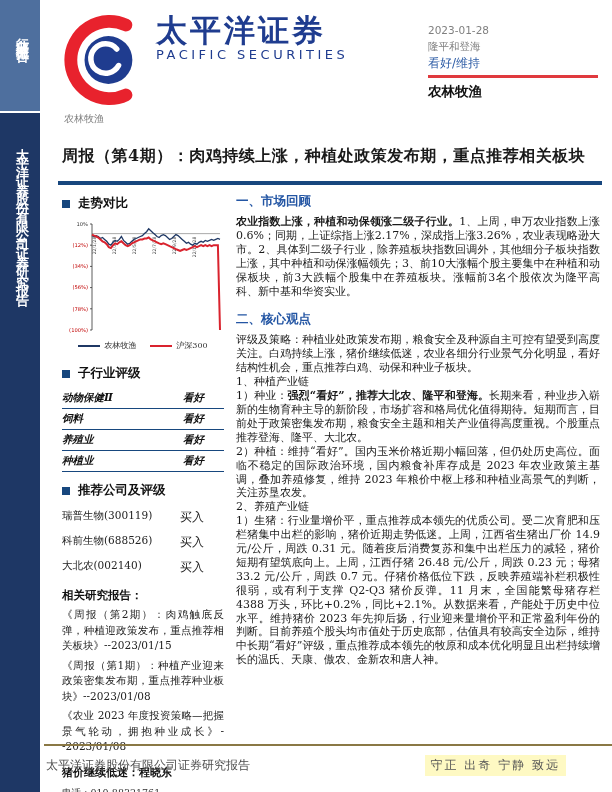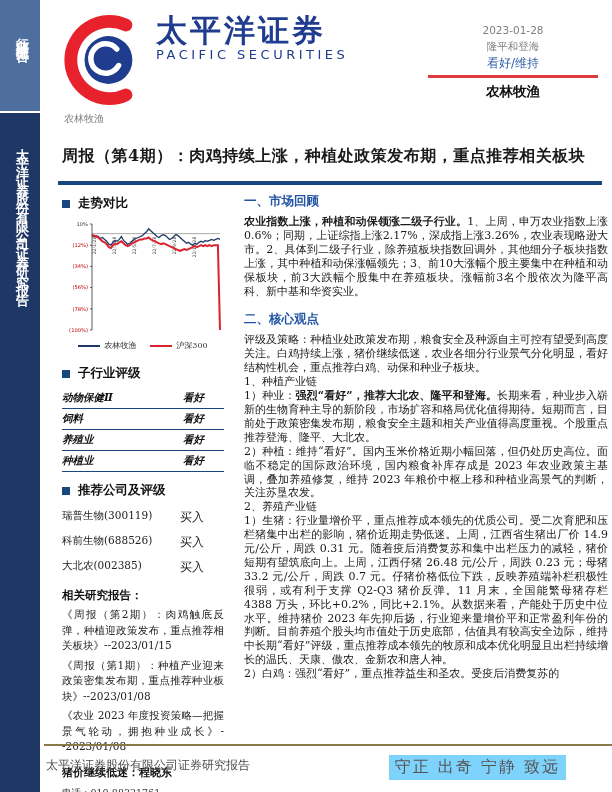--- a/index.html
+++ b/index.html
@@ -11,33 +11,33 @@
   .vtext{writing-mode:vertical-rl;color:#fff;font-family:"DejaVu Serif",serif;}
   .vtext-top{position:absolute;left:13px;top:28px;font-size:13px;letter-spacing:2px;font-weight:bold;}
   .vtext-bottom{position:absolute;left:13px;top:138px;font-size:13px;letter-spacing:9px;font-weight:bold;}
   
   .logo-wrap{position:absolute;left:56px;top:14px;display:flex;align-items:flex-start;}
   .logo-text{margin-left:8px;}
   .logo-cn{font-size:31px;font-weight:bold;color:#1f3c8f;letter-spacing:3px;
            font-family:"DejaVu Sans",sans-serif;line-height:1.05;}
   .logo-en{font-size:13px;color:#1f3c8f;letter-spacing:3.5px;
            font-family:"DejaVu Sans",sans-serif;}
-  .hdr-right{position:absolute;right:14px;top:22px;width:170px;text-align:center;
+  .hdr-right{position:absolute;right:14px;top:22px;width:170px;text-align:left;
              font-family:"DejaVu Sans",sans-serif;}
   .hdr-date,.hdr-type{font-size:10.5px;color:#808080;line-height:16px;}
   .hdr-rating{font-size:12px;color:#2e5da6;line-height:18px;}
   .hdr-redline{height:3px;background:#e03a3e;margin:3px 0 4px 0;}
   .hdr-industry{font-size:13.5px;color:#111;font-weight:bold;line-height:18px;}
   .category-small{position:absolute;left:64px;top:112px;font-size:10px;color:#7f7f7f;}
   .page-title{position:absolute;left:62px;top:146px;width:538px;font-size:16px;
               font-weight:bold;color:#1a1a1a;letter-spacing:.5px;}
   .title-rule{position:absolute;left:58px;top:181px;width:544px;height:4px;background:#17477e;}
   
   .leftcol{position:absolute;left:62px;top:193px;width:162px;}
-  .rightcol{position:absolute;left:244px;top:193px;width:364px;}
+  .rightcol{position:absolute;left:236px;top:193px;width:364px;}
   .sec-head{display:flex;align-items:center;margin:2px 0 6px 0;}
   .sq{width:8px;height:8px;background:#17477e;margin-right:8px;flex:0 0 auto;}
   .sec-head span{font-size:12.5px;font-weight:bold;color:#111;}
   
   .chart-box{margin:4px 0 2px 0;}
   .legend{display:flex;justify-content:center;gap:14px;margin-top:2px;}
   .legend-item{display:flex;align-items:center;font-size:8px;color:#333;}
   .legend-swatch{display:inline-block;width:22px;height:2px;margin-right:4px;}
   
   .rating-table{margin:4px 0 10px 0;}
@@ -58,22 +58,22 @@
   .analyst-name{font-size:11px;font-weight:bold;color:#111;margin-bottom:7px;}
   .analyst-line{font-size:9.5px;color:#333;margin-bottom:7px;font-family:"DejaVu Serif",serif;}
   
   .r-sec-title{font-size:12.5px;font-weight:bold;color:#2456a4;margin:0 0 5px 0;}
   .r-sec-title.second{margin-top:13px;}
   .para{font-size:11px;line-height:13.9px;text-align:justify;color:#1a1a1a;}
   .para b{font-weight:bold;}
   
   .footer-goldline{position:absolute;left:44px;top:744px;width:568px;height:2px;background:#8a7845;}
   .footer-disclaimer{position:absolute;left:46px;top:757px;font-size:12px;color:#4d4d4d;}
-  .footer-motto{position:absolute;right:46px;top:755px;font-size:16px;color:#555;
-                background:#7dd3fc;padding:2px 6px;letter-spacing:2px;}
+  .footer-motto{position:absolute;right:46px;top:755px;font-size:12px;color:#555;
+                background:#fef9c3;padding:2px 6px;letter-spacing:2px;}
 </style>
 </head>
 <body>
 
 <div id="page">
 
   <div class="sidebar-top"></div>
   <div class="sidebar-bottom"></div>
   <div class="vtext vtext-top">行业研究报告</div>
   <div class="vtext vtext-bottom">太平洋证券股份有限公司证券研究报告</div>
@@ -173,21 +173,21 @@
     <div class="company-list" id="company-list">
         <div class="company-row">
           <span class="cname">瑞普生物(300119)</span>
           <span class="cval">买入</span>
         </div>
         <div class="company-row">
           <span class="cname">科前生物(688526)</span>
           <span class="cval">买入</span>
         </div>
         <div class="company-row">
-          <span class="cname">大北农(002385)</span>
+          <span class="cname">大北农(002140)</span>
           <span class="cval">买入</span>
         </div>
       </div>
 
     <div class="reports-title">相关研究报告：</div>
     <div id="report-list">
         <div class="report-item">《周报（第2期）：肉鸡触底反弹，种植迎政策发布，重点推荐相关板块》--2023/01/15</div>
         <div class="report-item">《周报（第1期）：种植产业迎来政策密集发布期，重点推荐种业板块》--2023/01/08</div>
         <div class="report-item">《农业 2023 年度投资策略—把握景气轮动，拥抱种业成长》--2023/01/08</div>
       </div>
@@ -202,20 +202,19 @@
   <div class="rightcol" id="main-sections">
       <div class="r-sec-title">一、市场回顾</div>
       <div class="para"><b>农业指数上涨，种植和动保领涨二级子行业。</b><span>1、上周，申万农业指数上涨0.6%；同期，上证综指上涨2.17%，深成指上涨3.26%，农业表现略逊大市。2、具体到二级子行业，除养殖板块指数回调外，其他细分子板块指数上涨，其中种植和动保涨幅领先；3、前10大涨幅个股主要集中在种植和动保板块，前3大跌幅个股集中在养殖板块。涨幅前3名个股依次为隆平高科、新中基和华资实业。</span></div>
       <div class="r-sec-title second">二、核心观点</div>
       <div class="para"><span>评级及策略：种植业处政策发布期，粮食安全及种源自主可控有望受到高度关注。白鸡持续上涨，猪价继续低迷，农业各细分行业景气分化明显，看好结构性机会，重点推荐白鸡、动保和种业子板块。</span></div>
       <div class="para"><span>1、种植产业链</span></div>
       <div class="para"><span>1）种业：</span><b>强烈“看好”，推荐大北农、隆平和登海。</b><span>长期来看，种业步入崭新的生物育种主导的新阶段，市场扩容和格局优化值得期待。短期而言，目前处于政策密集发布期，粮食安全主题和相关产业值得高度重视。个股重点推荐登海、隆平、大北农。</span></div>
       <div class="para"><span>2）种植：维持“看好”。国内玉米价格近期小幅回落，但仍处历史高位。面临不稳定的国际政治环境，国内粮食补库存成是 2023 年农业政策主基调，叠加养殖修复，维持 2023 年粮价中枢上移和种植业高景气的判断，关注苏垦农发。</span></div>
       <div class="para"><span>2、养殖产业链</span></div>
       <div class="para"><span>1）生猪：行业量增价平，重点推荐成本领先的优质公司。受二次育肥和压栏猪集中出栏的影响，猪价近期走势低迷。上周，江西省生猪出厂价 14.9 元/公斤，周跌 0.31 元。随着疫后消费复苏和集中出栏压力的减轻，猪价短期有望筑底向上。上周，江西仔猪 26.48 元/公斤，周跌 0.23 元；母猪 33.2 元/公斤，周跌 0.7 元。仔猪价格低位下跌，反映养殖端补栏积极性很弱，或有利于支撑 Q2-Q3 猪价反弹。11 月末，全国能繁母猪存栏 4388 万头，环比+0.2%，同比+2.1%。从数据来看，产能处于历史中位水平。维持猪价 2023 年先抑后扬，行业迎来量增价平和正常盈利年份的判断。目前养殖个股头均市值处于历史底部，估值具有较高安全边际，维持中长期“看好”评级，重点推荐成本领先的牧原和成本优化明显且出栏持续增长的温氏、天康、傲农、金新农和唐人神。</span></div>
-      <div class="para"><span>2）白鸡：强烈“看好”，重点推荐益生和圣农。受疫后消费复苏的</span></div>
     </div>
 
   <div class="footer-goldline"></div>
   <div class="footer-disclaimer">太平洋证券股份有限公司证券研究报告</div>
   <div class="footer-motto">守正 出奇 宁静 致远</div>
 
 </div>
 
 </body></html>

